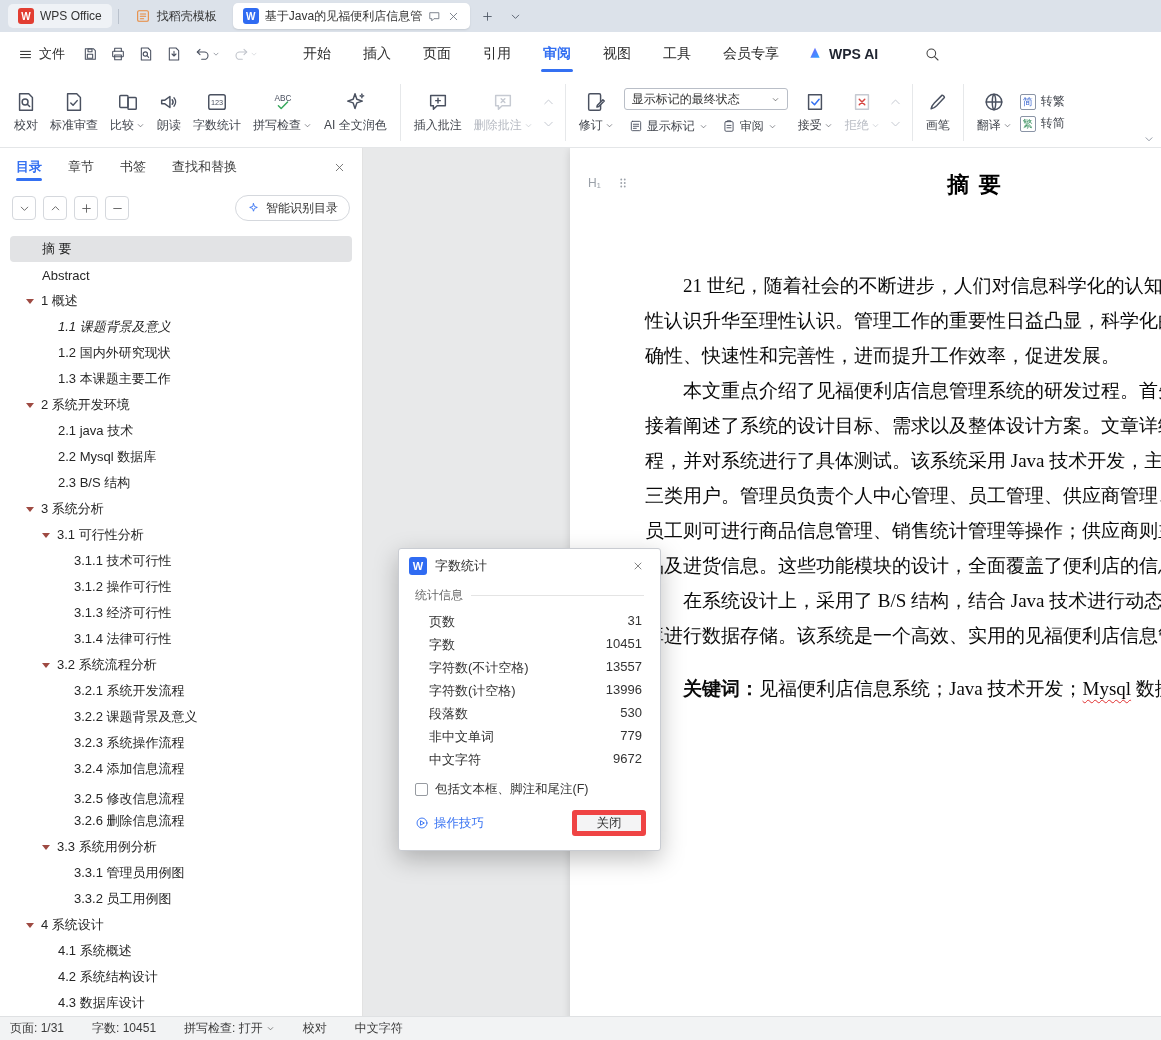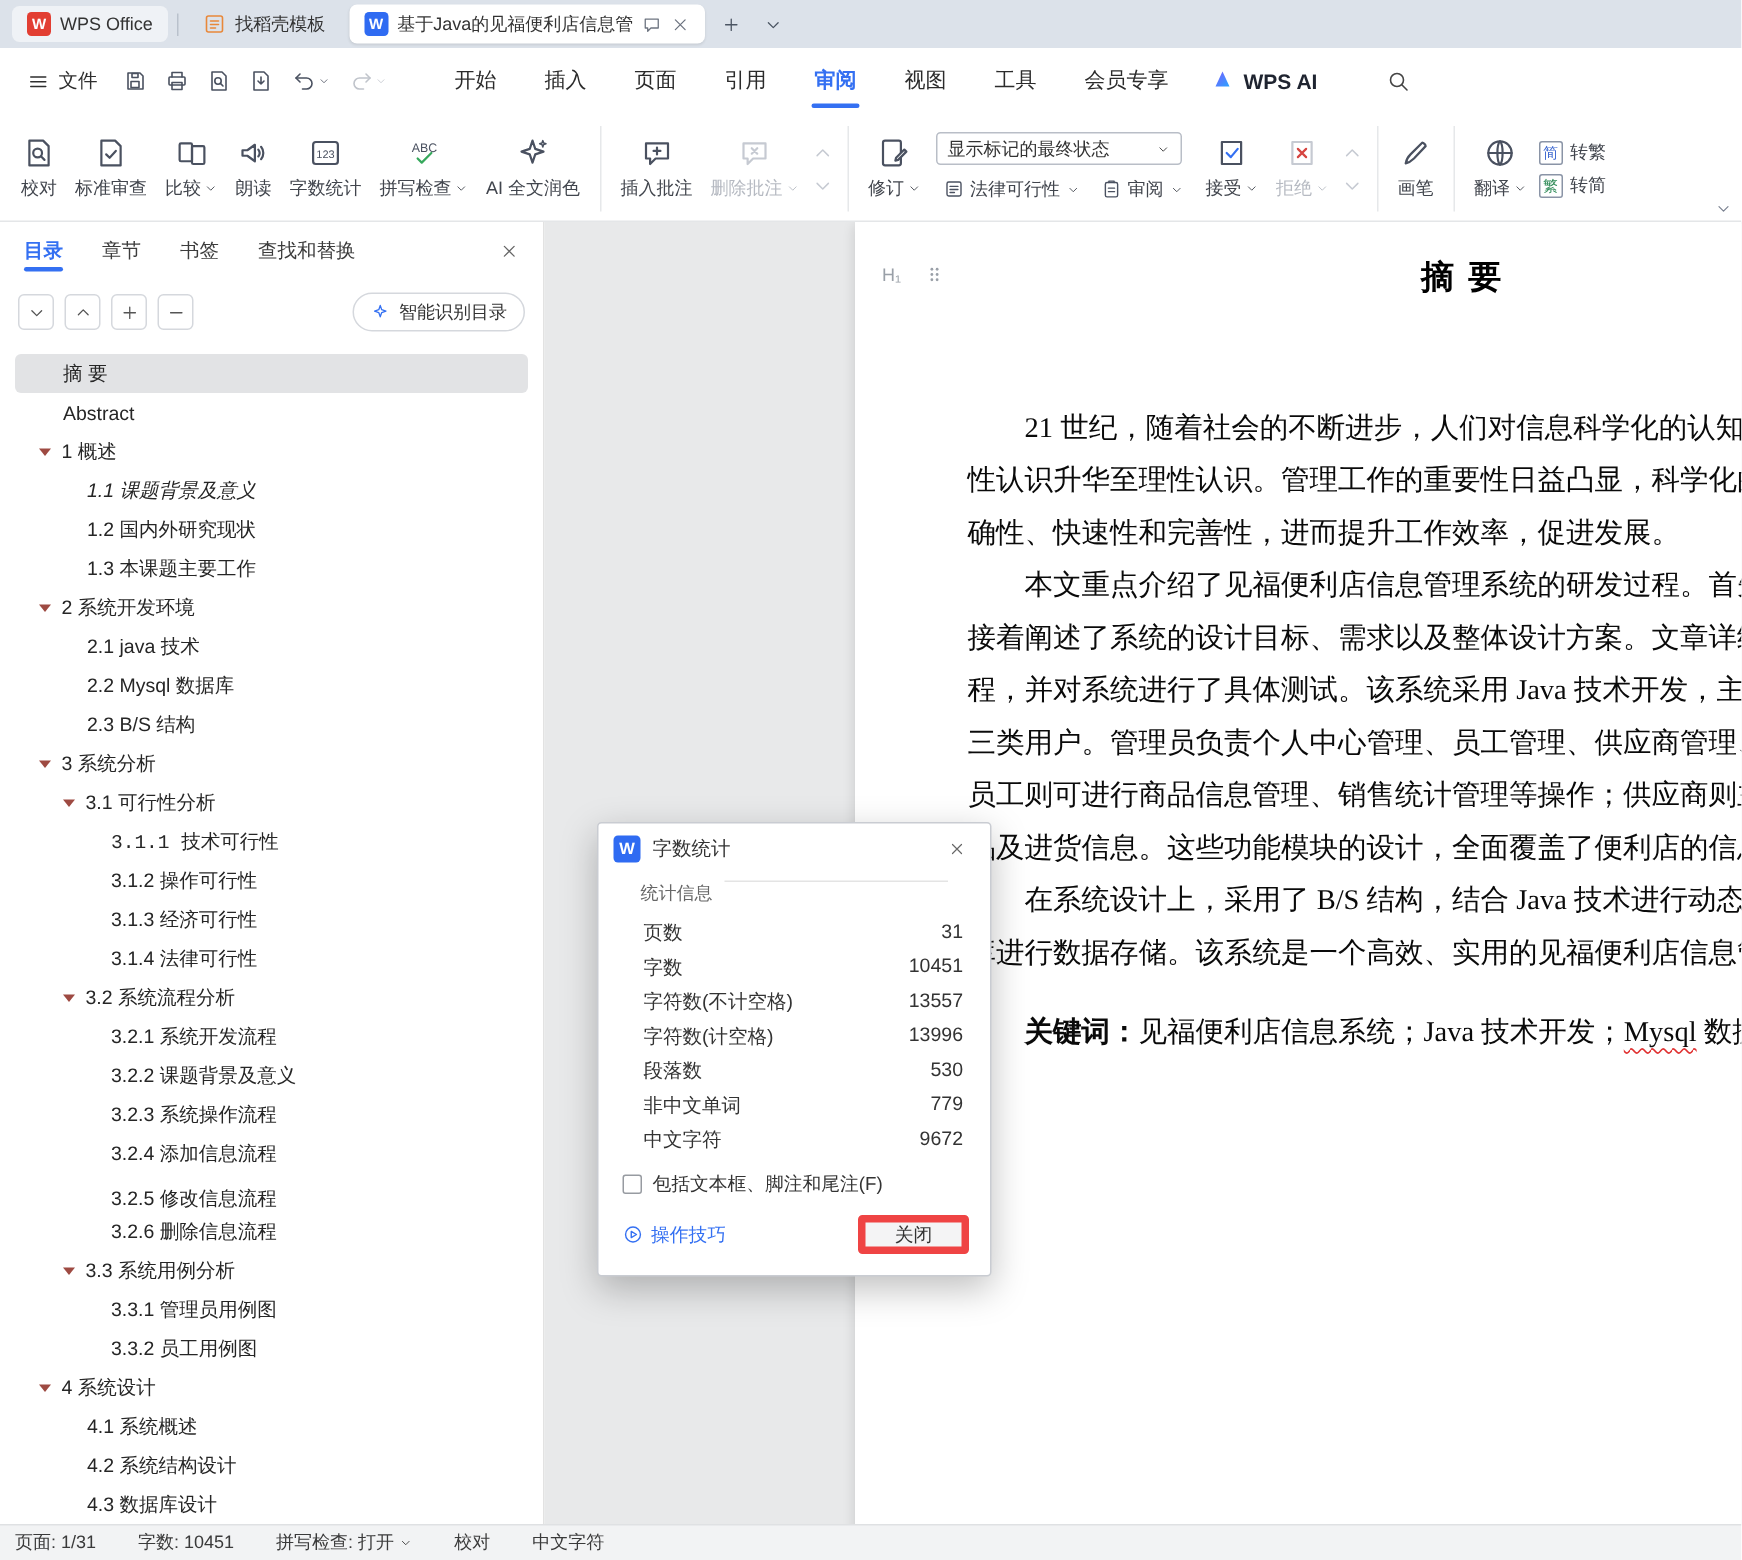--- a/index.html
+++ b/index.html
@@ -107,21 +107,21 @@
   .kw-bold{font-weight:bold}
   .misspell{text-decoration-line:underline;text-decoration-style:wavy;text-decoration-color:#e03131;text-decoration-thickness:1px;text-underline-offset:4px}
 
   
   .dialog{position:absolute;left:398px;top:548px;width:263px;background:#fff;border:1px solid #c9ccd2;border-radius:3px;box-shadow:0 8px 24px rgba(0,0,0,.25);z-index:60}
   .dlg-title{height:34px;display:flex;align-items:center;gap:8px;padding:0 10px}
   .dlg-title-text{font-size:13px;color:#333}
   .dlg-close{margin-left:auto;color:#666;width:24px;height:24px;display:flex;align-items:center;justify-content:center}
   .dlg-close svg{width:12px;height:12px}
   .dlg-body{padding:2px 16px 0}
-  .group-head{display:flex;align-items:flex-start;gap:8px;font-size:12px;color:#666;margin:2px 12px 6px}
+  .group-head{display:flex;align-items:center;gap:8px;font-size:12px;color:#666;margin:2px 0 6px}
   .group-head::after{content:"";flex:1;height:1px;background:#e4e4e4}
   .dlg-row{display:flex;justify-content:space-between;padding:2.5px 2px 2.5px 14px;font-size:13px;color:#333}
   .dlg-check{display:flex;align-items:center;gap:7px;font-size:12.5px;color:#333;margin:10px 0 2px}
   .checkbox{width:13px;height:13px;border:1px solid #979ba1;border-radius:2px;background:#fff;flex:0 0 auto}
   .dlg-footer{display:flex;align-items:center;justify-content:space-between;padding:10px 14px 14px 16px}
   .tips-link{display:flex;align-items:center;gap:5px;color:#3470f2;font-size:12.5px}
   .tips-icon{display:flex}
   .tips-icon svg{width:14px;height:14px}
   .close-btn{min-width:74px;height:26px;background:#f4f4f5;border:5px solid #ef4444;border-radius:3px;font-size:12.5px;color:#333;font-family:inherit}
 
@@ -437,21 +437,21 @@
             </span>
           </div>
           <div class="rb-col-row">
             <div class="rb-small">
               <span class="rb-sicon">
                 <svg viewBox="0 0 24 24" fill="none" stroke="currentColor" stroke-width="1.6" stroke-linecap="round" stroke-linejoin="round">
                   <rect x="4" y="4" width="16" height="16" rx="2"></rect>
                   <path d="M7.5 9h9M7.5 12.5h9M7.5 16h5"></path>
                 </svg>
               </span>
-              <span>法律可行性</span>
+              <span>显示标记</span>
               <span class="caret">
                 <svg viewBox="0 0 24 24" fill="none" stroke="currentColor" stroke-width="1.6" stroke-linecap="round" stroke-linejoin="round">
                   <path d="M6 9.5l6 6 6-6"></path>
                 </svg>
               </span>
             </div>
             <div class="rb-small">
               <span class="rb-sicon">
                 <svg viewBox="0 0 24 24" fill="none" stroke="currentColor" stroke-width="1.6" stroke-linecap="round" stroke-linejoin="round">
                   <rect x="5" y="4.5" width="14" height="16.5" rx="2"></rect>
@@ -642,21 +642,21 @@
             <span>2.3 B/S 结构</span>
           </div>
           <div class="toc-item" style="padding-left: 16px;">
             <span class="tri"></span>
             <span>3 系统分析</span>
           </div>
           <div class="toc-item" style="padding-left: 32px;">
             <span class="tri"></span>
             <span>3.1 可行性分析</span>
           </div>
-          <div class="toc-item" style="padding-left: 64px; font-family: Liberation Mono, monospace;">
+          <div class="toc-item" style="padding-left: 64px;">
             <span>3.1.1 技术可行性</span>
           </div>
           <div class="toc-item" style="padding-left: 64px;">
             <span>3.1.2 操作可行性</span>
           </div>
           <div class="toc-item" style="padding-left: 64px;">
             <span>3.1.3 经济可行性</span>
           </div>
           <div class="toc-item" style="padding-left: 64px;">
             <span>3.1.4 法律可行性</span>

